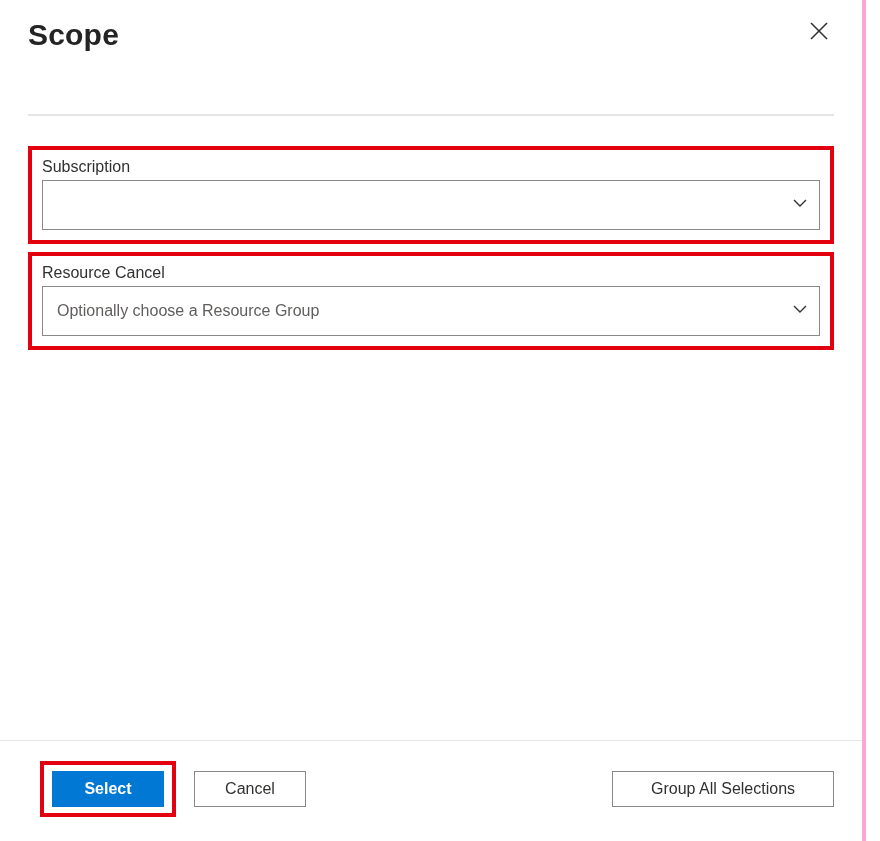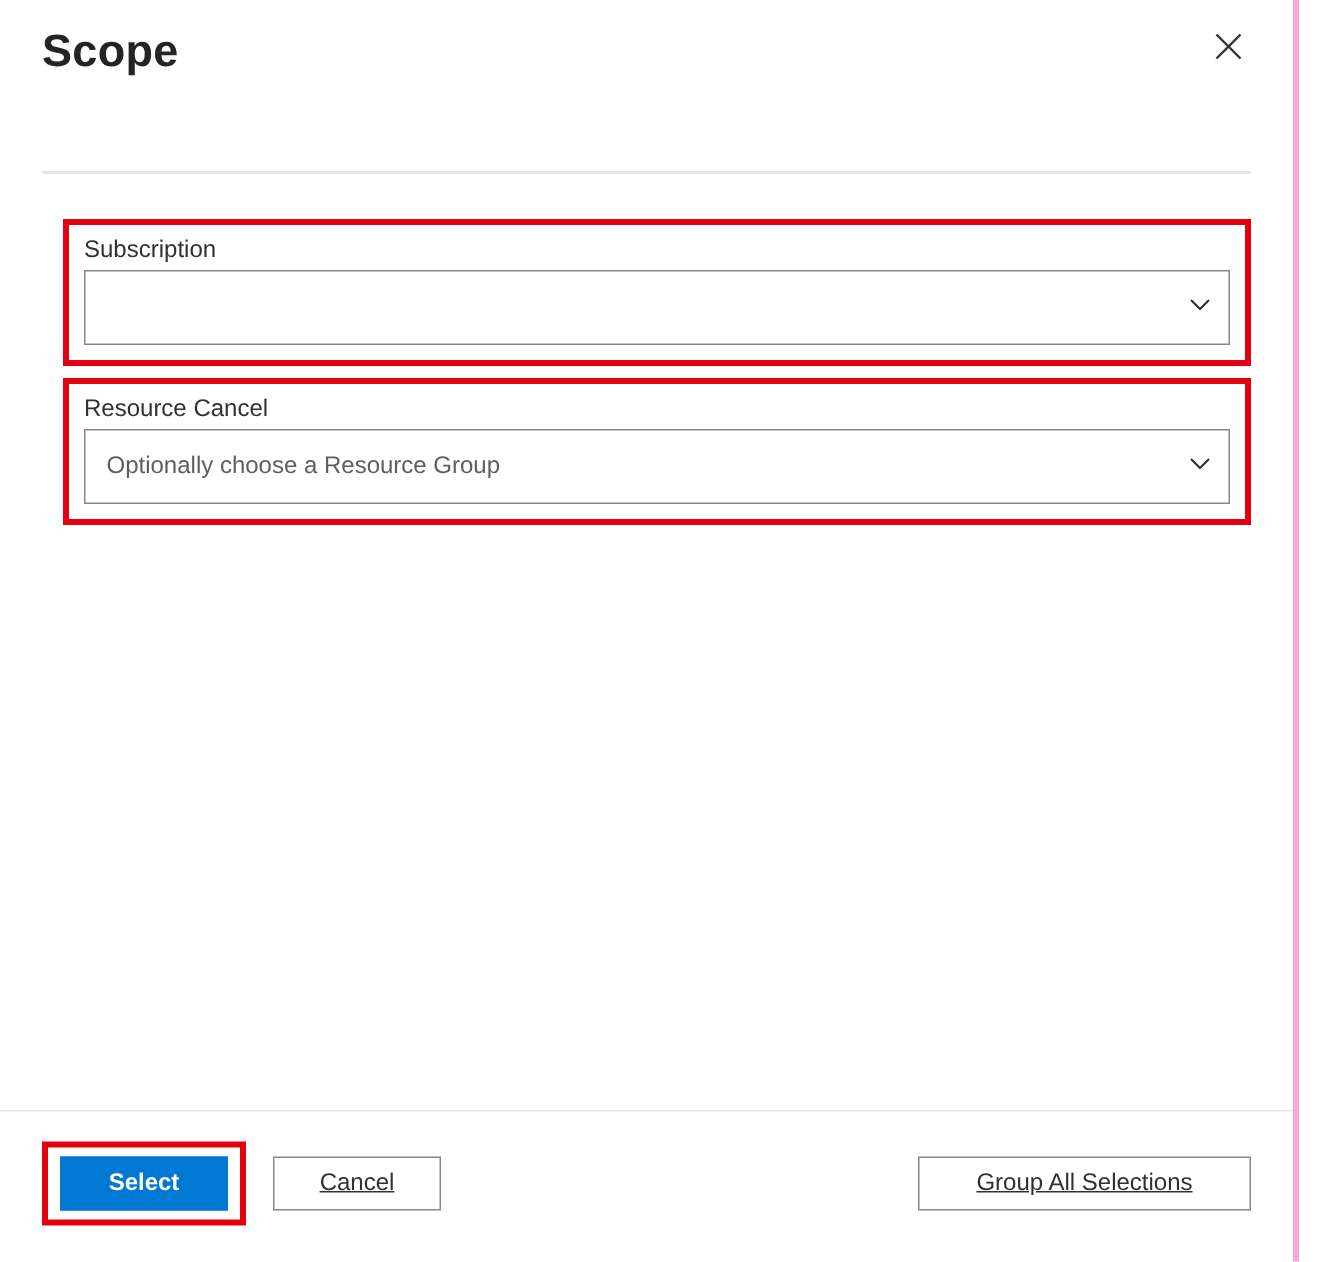--- a/index.html
+++ b/index.html
@@ -42,21 +42,20 @@
     .close-btn svg { width: 18px; height: 18px; stroke: #333; stroke-width: 1.6; }
 
     .form-region {
       margin-top: 30px;
       flex: 1;
     }
     .highlight-box {
       border: 4px solid #e3000f;
       padding: 8px 10px 10px 10px;
       margin-bottom: 8px;
-      margin-left: 14px;
     }
     .field-label {
       font-size: 16px;
       color: #323130;
       margin-bottom: 4px;
       display: block;
     }
     .dropdown {
       display: flex;
       align-items: center;
@@ -72,26 +71,25 @@
       color: #323130;
     }
     .dropdown-text.placeholder { color: #605e5c; }
     .dropdown-text.faded { color: #e3e3e3; }
     .chevron svg { width: 18px; height: 18px; stroke: #323130; stroke-width: 1.4; fill: none; }
 
     .footer {
       border-top: 1px solid #e5e5e5;
       margin-left: -28px;
       margin-right: -28px;
-      padding: 20px 28px 24px 28px;
+      padding: 20px 28px 24px 40px;
       display: flex;
       align-items: center;
       justify-content: space-between;
       gap: 14px;
-      text-decoration: underline;
     }
     .footer-left { display: flex; gap: 18px; align-items: center; }
     .highlight-btn-wrap {
       border: 4px solid #e3000f;
       padding: 6px 8px;
     }
     .btn {
       height: 36px;
       min-width: 112px;
       font-size: 16px;

